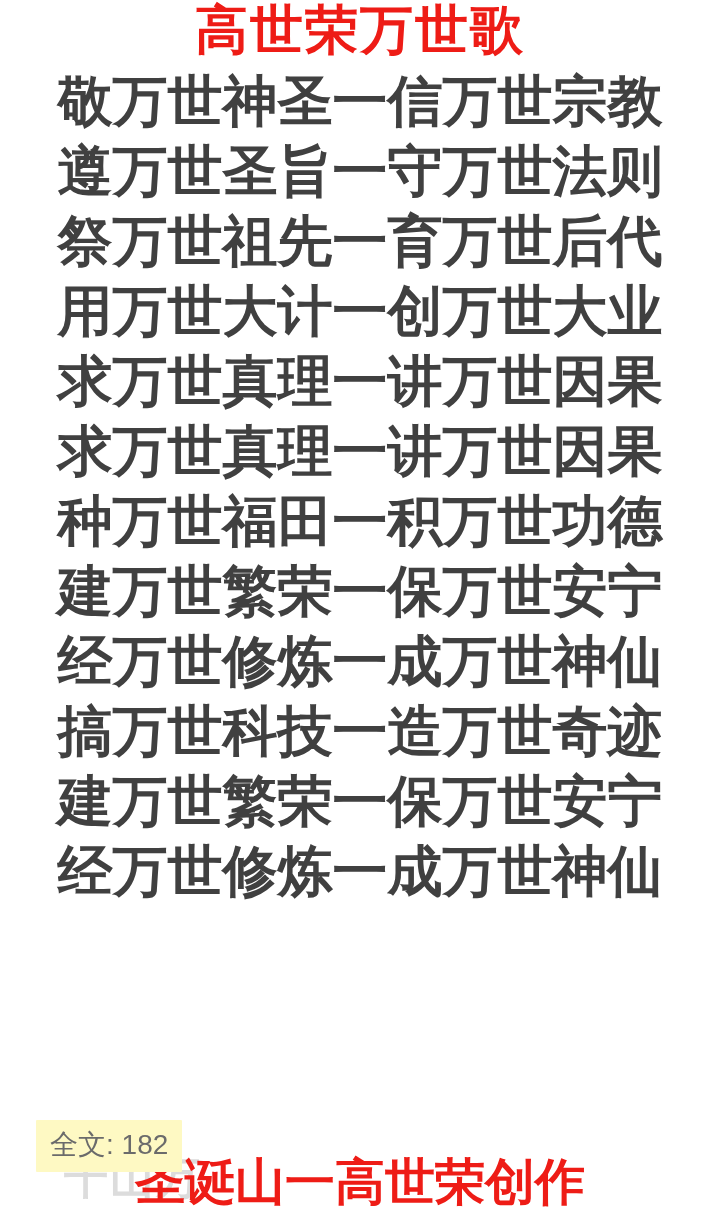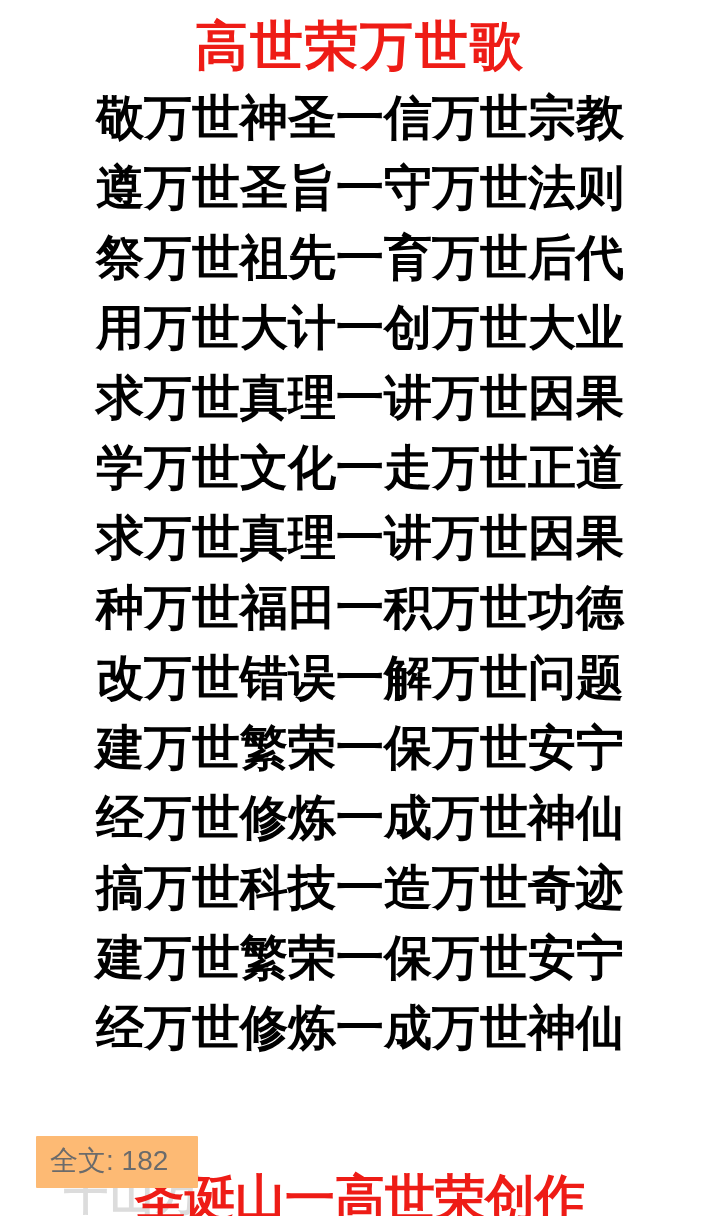--- a/index.html
+++ b/index.html
@@ -21,34 +21,33 @@
     background: #ffffff;
     box-sizing: border-box;
   }
   .title {
     text-align: center;
     color: #ee1c16;
     font-size: 53px;
     font-weight: bold;
     letter-spacing: 2px;
     line-height: 1.1;
-    margin-top: 16px;
     margin-bottom: 8px;
     font-family: "DejaVu Serif", "Liberation Serif", serif;
     white-space: nowrap;
   }
   .verses {
     margin: 0;
     padding: 0;
     list-style: none;
   }
   .verse {
     text-align: center;
-    color: #000000;
-    font-size: 48px;
+    color: #404040;
+    font-size: 55px;
     font-weight: bold;
     line-height: 70px;
     letter-spacing: 0px;
     white-space: nowrap;
     font-family: "DejaVu Serif", "Liberation Serif", serif;
   }
   .signature {
     text-align: center;
     color: #ee1c16;
     font-size: 50px;
@@ -70,46 +69,44 @@
     font-size: 44px;
     font-weight: bold;
     letter-spacing: 2px;
     font-family: "DejaVu Serif", "Liberation Serif", serif;
     white-space: nowrap;
   }
   .wordcount-badge {
     position: absolute;
     left: 36px;
     bottom: 44px;
-    background: #fdba74;
+    background: #fef9c3;
     color: #6b6b6b;
     font-size: 28px;
-    padding: 6px 30px 8px 14px;
+    padding: 6px 14px 8px 14px;
     font-family: "Liberation Sans", sans-serif;
     white-space: nowrap;
     border-radius: 1px;
   }
 </style>
 </head>
 <body>
 
 <div class="page">
 
   <div class="title">高世荣万世歌</div>
 
   <div class="verses">
     <div class="verse">敬万世神圣一信万世宗教</div>
     <div class="verse">遵万世圣旨一守万世法则</div>
     <div class="verse">祭万世祖先一育万世后代</div>
     <div class="verse">用万世大计一创万世大业</div>
     <div class="verse">求万世真理一讲万世因果</div>
-    <div class="verse">学万世文化一走万世正道</div>
     <div class="verse">求万世真理一讲万世因果</div>
     <div class="verse">种万世福田一积万世功德</div>
-    <div class="verse">改万世错误一解万世问题</div>
     <div class="verse">建万世繁荣一保万世安宁</div>
     <div class="verse">经万世修炼一成万世神仙</div>
     <div class="verse">搞万世科技一造万世奇迹</div>
     <div class="verse">建万世繁荣一保万世安宁</div>
     <div class="verse">经万世修炼一成万世神仙</div>
   </div>
 
   <div class="watermark">千山万</div>
 
   <div class="signature">圣诞山一高世荣创作</div>

